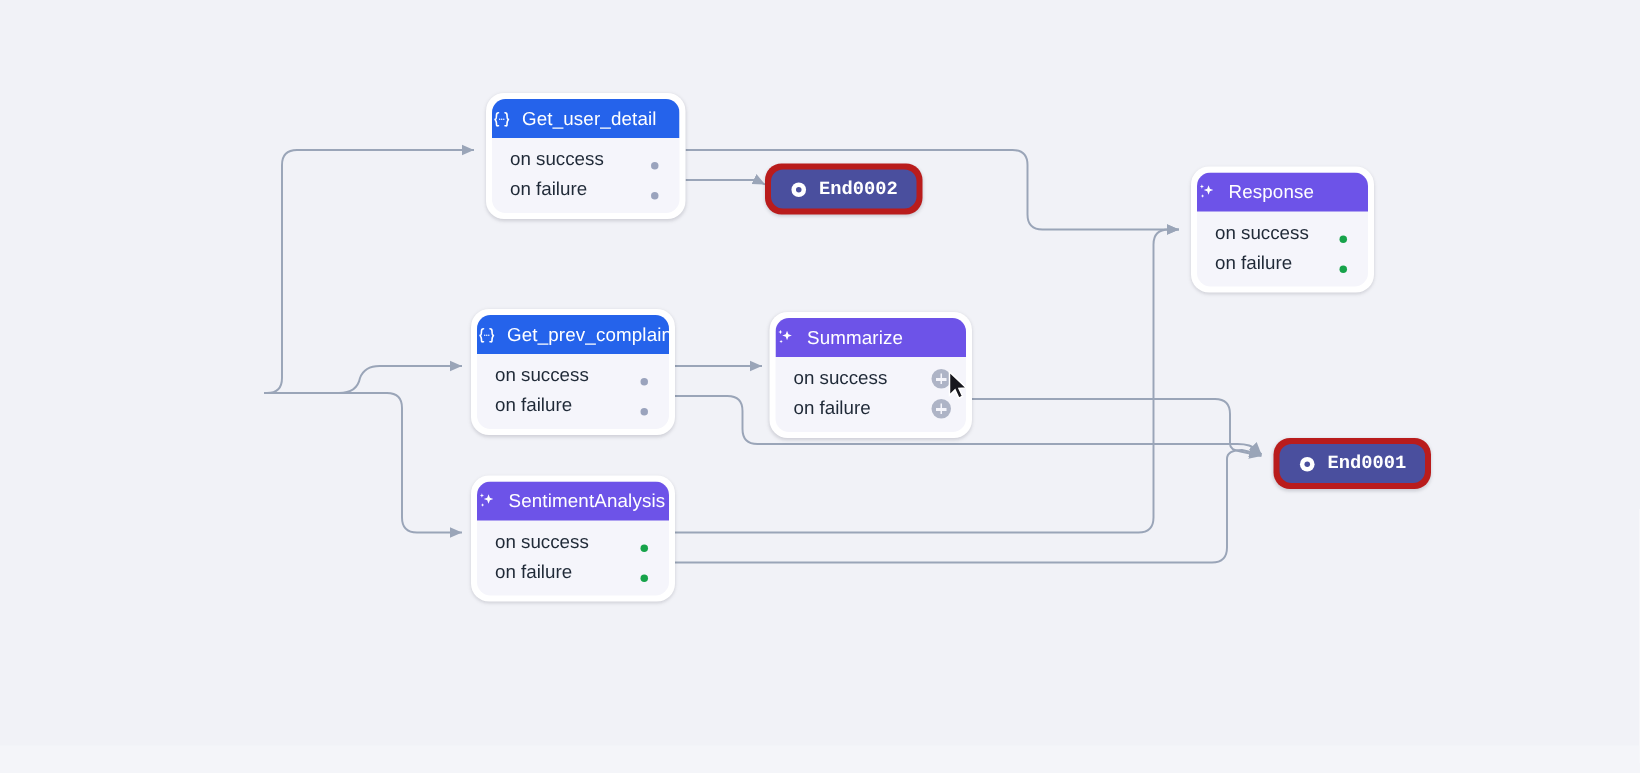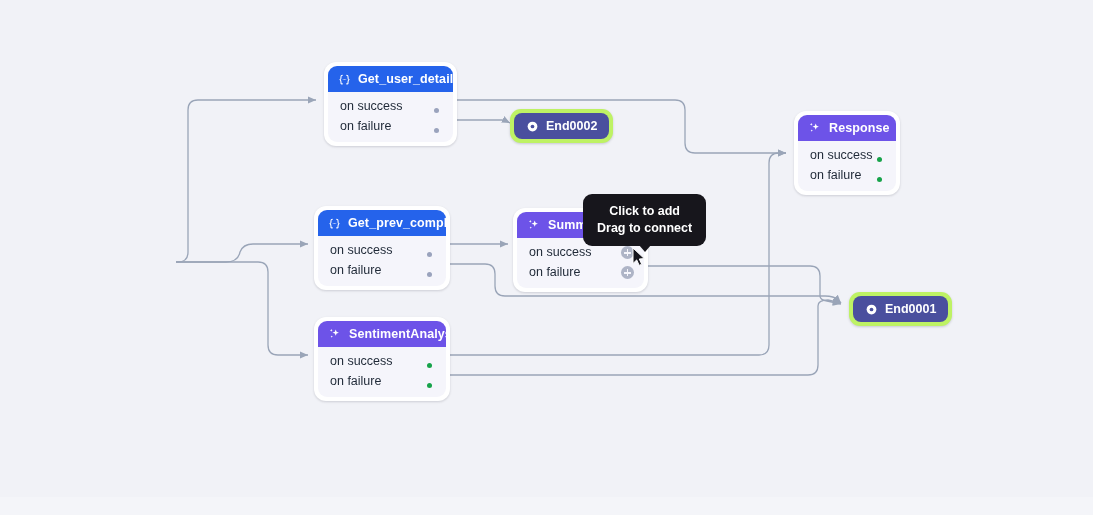--- a/index.html
+++ b/index.html
@@ -33,24 +33,24 @@
     padding: 4px;
     box-shadow: 0 1px 3px rgba(16,24,40,.10), 0 1px 2px rgba(16,24,40,.06);
   }
   .node-inner {
     border-radius: 9px;
     overflow: hidden;
     background: #f5f5fb;
   }
   .node-head {
     display: flex; align-items: center; gap: 7px;
-    padding: 6px 10px;
+    padding: 6px 0;
     color: #ffffff;
     font-size: 12.5px;
-    font-weight: bold;
+    font-weight: normal;
     letter-spacing: .1px;
     white-space: nowrap;
   }
   .head-blue   { background: #2563eb; }
   .head-purple { background: #6d53e8; }
   .node-body { padding: 4px 0 6px 0; }
   .port-row {
     display: flex; align-items: flex-end; justify-content: space-between;
     padding: 3px 12px 3px 12px;
     font-size: 12.5px;
@@ -72,24 +72,25 @@
   }
   .plus::before, .plus::after {
     content: ""; position: absolute; background: #f5f5fb;
   }
   .plus::before { left: 3px; top: 6px; width: 7px; height: 1.6px; }
   .plus::after  { top: 3px; left: 5.7px; height: 7px; width: 1.6px; }
 
   
   .pill {
     position: absolute;
-    background: #bef264;
+    background: #b91c1c;
     border-radius: 11px;
     padding: 4px;
     box-shadow: 0 1px 3px rgba(16,24,40,.12), 0 1px 2px rgba(16,24,40,.06);
+    font-family: Liberation Mono, monospace;
   }
   .pill-inner {
     display: flex; align-items: center; gap: 7px;
     border-radius: 8px;
     padding: 6px 12px;
     color: #fff;
     font-size: 12.5px;
     font-weight: bold;
     white-space: nowrap;
   }
@@ -198,21 +199,21 @@
       <span class="icon">
         <svg width="13" height="13" viewBox="0 0 24 24">
           <circle cx="12" cy="12" r="9" fill="#ffffff"></circle>
           <circle cx="12" cy="12" r="3.4" fill="#4a4f9e"></circle>
         </svg>
       </span>
       <span>End0002</span>
     </div>
   </div>
 
-  <div class="node" style="left:794px; top:111px; width:106px;">
+  <div class="node" style="left:794px; top:111px; width:122px;">
     <div class="node-inner">
       <div class="node-head head-purple">
         <span class="icon">
           <svg width="14" height="14" viewBox="0 0 24 24" fill="#ffffff">
             <path d="M13.2 4.2l1.5 4 4 1.5-4 1.5-1.5 4-1.5-4-4-1.5 4-1.5z"></path>
             <path d="M5.6 3.2l.7 1.8 1.8.7-1.8.7-.7 1.8-.7-1.8-1.8-.7 1.8-.7z"></path>
             <path d="M6.4 14.6l.55 1.45 1.45.55-1.45.55-.55 1.45-.55-1.45-1.45-.55 1.45-.55z"></path>
           </svg>
         </span>
         <span>Response</span>
@@ -312,24 +313,20 @@
       <span class="icon">
         <svg width="13" height="13" viewBox="0 0 24 24">
           <circle cx="12" cy="12" r="9" fill="#ffffff"></circle>
           <circle cx="12" cy="12" r="3.4" fill="#4a4f9e"></circle>
         </svg>
       </span>
       <span>End0001</span>
     </div>
   </div>
 
-  <div id="tooltip" style="left:583px; top:194px;">
-    <div>Click to add</div>
-    <div>Drag to connect</div>
-  </div>
 
   <div id="cursor" style="left:632px; top:247px;">
     <svg width="15" height="20" viewBox="0 0 15 20">
       <path d="M1 1 L1 16.5 L4.7 12.9 L7.2 18.4 L9.7 17.2 L7.3 12 L12.3 11.6 Z" fill="#16161d" stroke="#ffffff" stroke-width="1"></path>
     </svg>
   </div>
 
 </div>
 
 </body></html>

